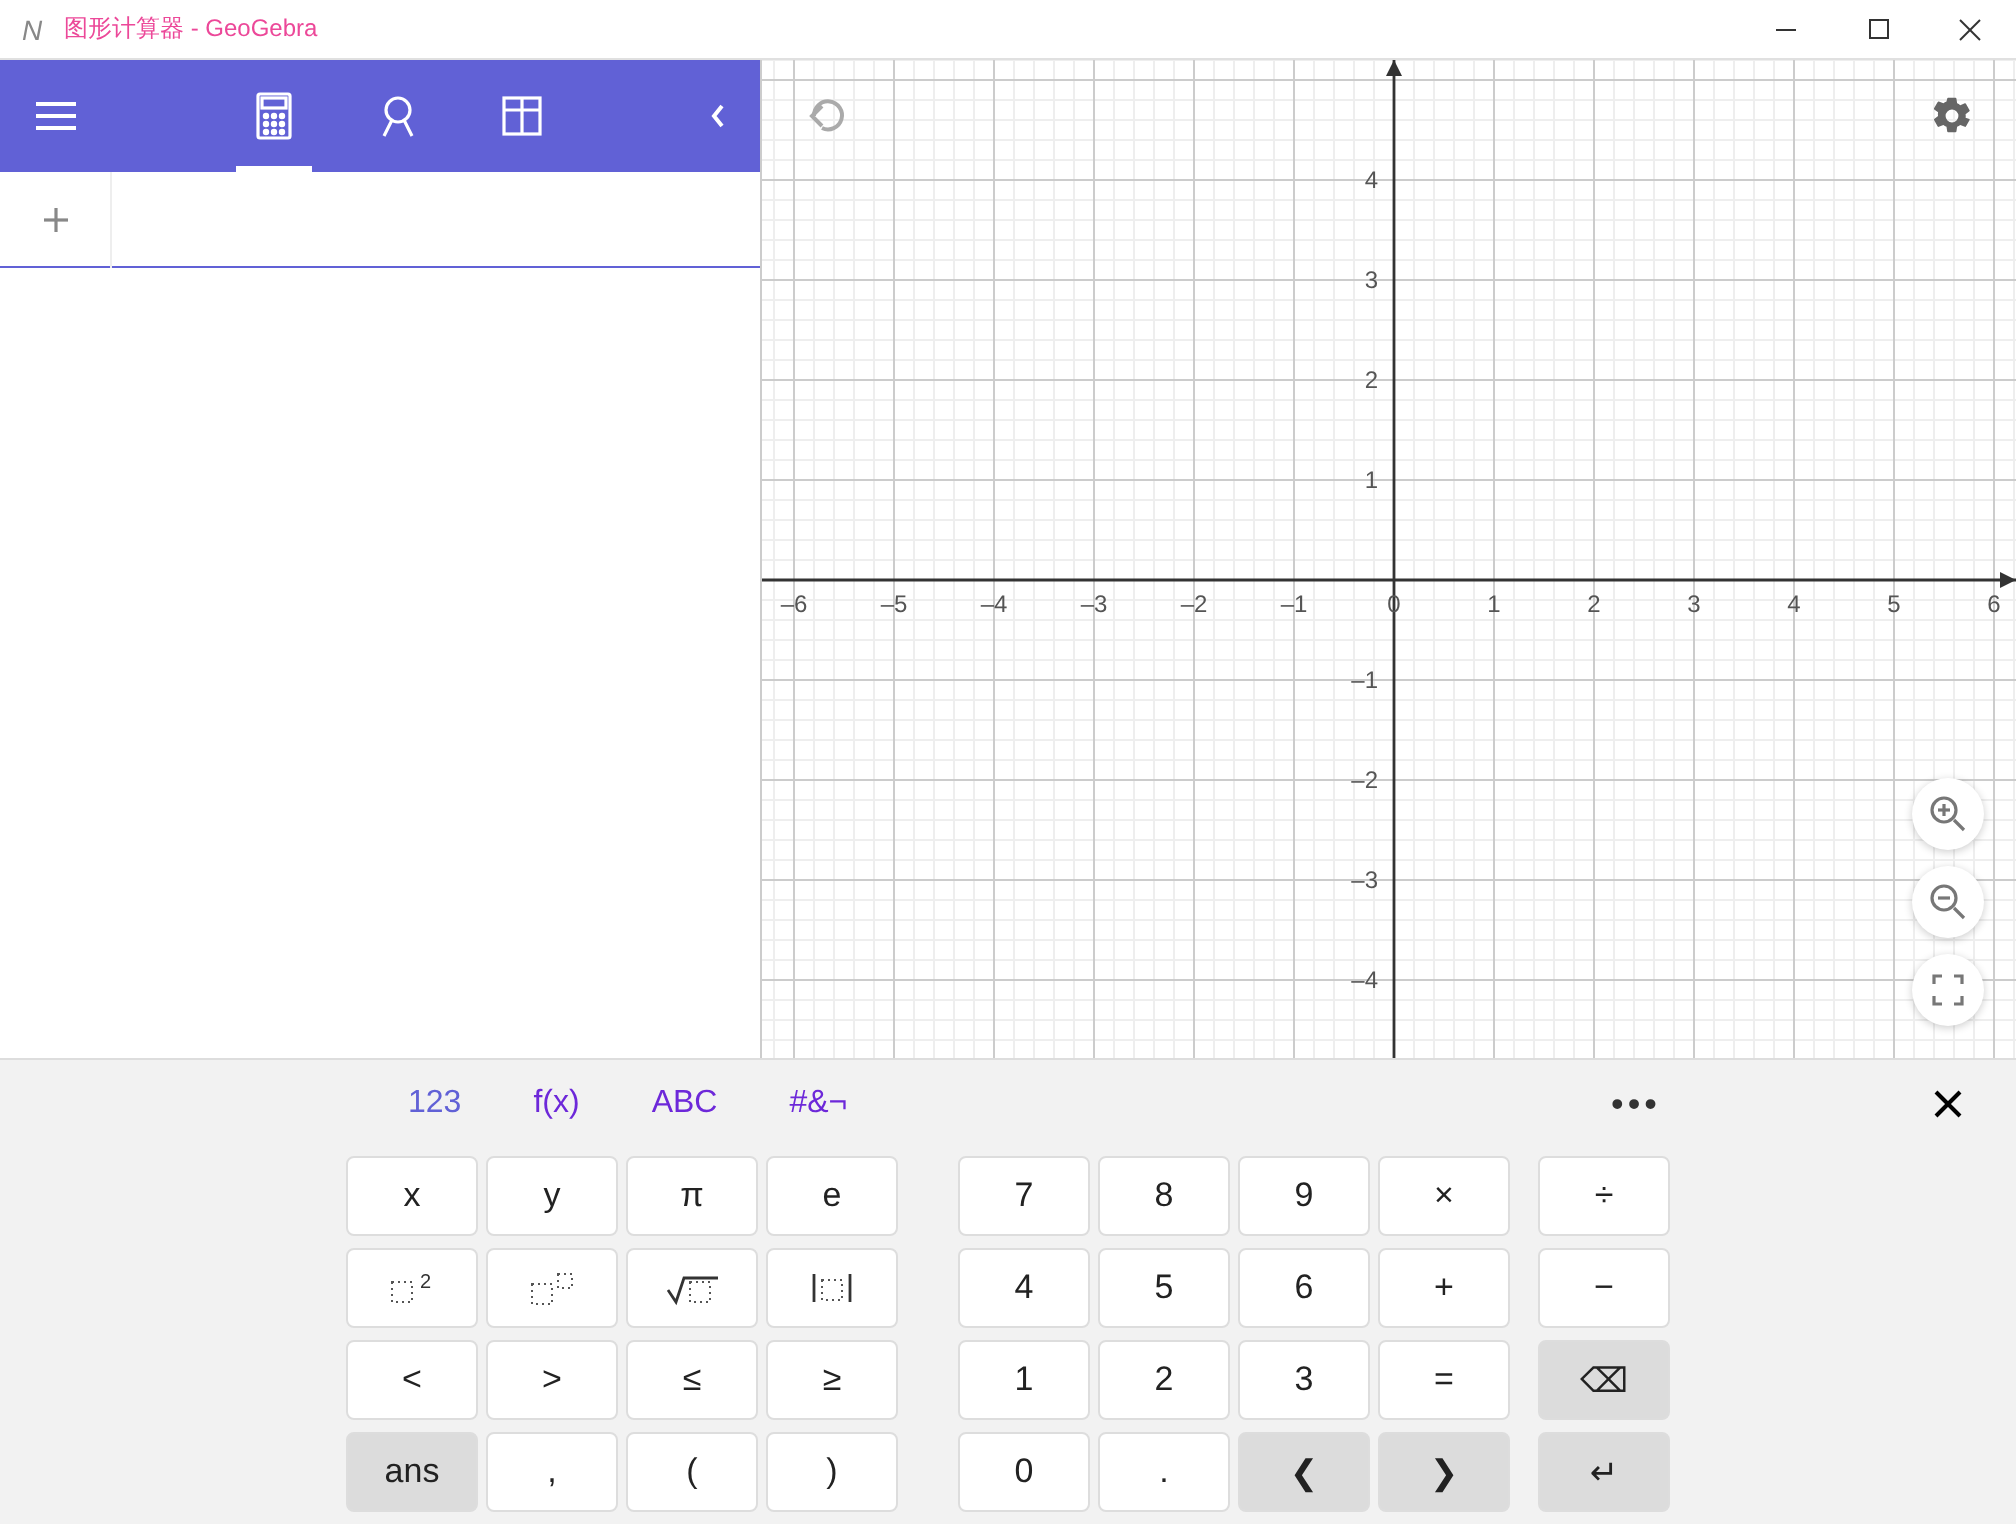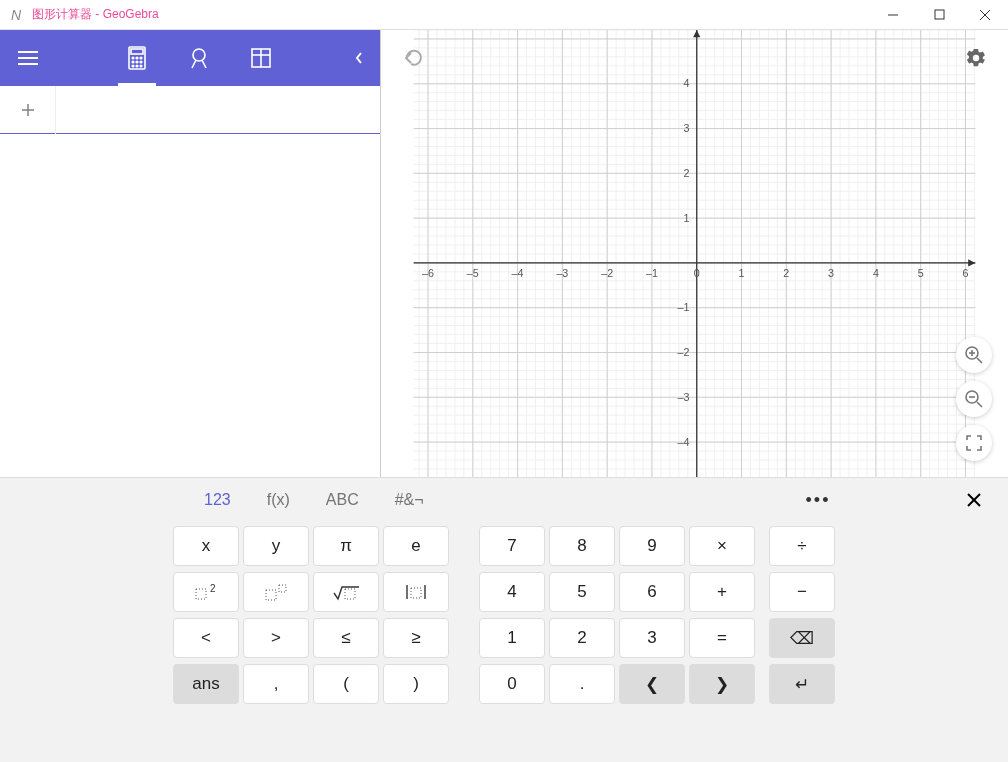--- a/index.html
+++ b/index.html
@@ -34,23 +34,23 @@
 .undo-btn { width: 36px; height: 36px; display: flex; align-items: center; justify-content: center; color: #aaa; cursor: pointer; border-radius: 50%; }
 .spacer { flex: 1; }
 .settings-btn { width: 36px; height: 36px; display: flex; align-items: center; justify-content: center; color: #666; cursor: pointer; border-radius: 50%; }
 
 .grid-svg { position: absolute; top: 0; left: 0; width: 100%; height: 100%; }
 
 .zoom-controls { position: absolute; right: 16px; bottom: 16px; display: flex; flex-direction: column; gap: 8px; z-index: 5; }
 .zoom-btn { width: 36px; height: 36px; border-radius: 50%; background: #fff; box-shadow: 0 1px 4px rgba(0,0,0,0.2); display: flex; align-items: center; justify-content: center; color: #777; cursor: pointer; }
 
 
-.keyboard { height: 285px; background: #f2f2f2; display: flex; flex-direction: column; border-top: 1px solid #ddd; }
+.keyboard { height: 233px; background: #f2f2f2; display: flex; flex-direction: column; border-top: 1px solid #ddd; }
 .kbd-tabs { height: 44px; display: flex; align-items: center; padding: 0 16px; }
-.kbd-tab { padding: 0 18px; font-size: 16px; color: #737373; cursor: pointer; height: 44px; display: flex; align-items: center; }
+.kbd-tab { padding: 0 18px; font-size: 16px; color: #6d28d9; cursor: pointer; height: 44px; display: flex; align-items: center; }
 .kbd-tab.active { color: #6161d6; }
 .kbd-tabs .spacer { flex: 1; }
 .kbd-more { width: 36px; display: flex; align-items: center; justify-content: center; cursor: pointer; font-size: 18px; color: #333; letter-spacing: 2px; }
 .kbd-close { width: 36px; display: flex; align-items: center; justify-content: center; cursor: pointer; font-size: 22px; color: #000; margin-left: auto; }
 
 .kbd-keys { flex: 1; display: flex; justify-content: center; padding: 4px 0 10px; }
 .key-grid { display: grid; grid-template-columns: repeat(4, 66px) 22px repeat(4, 66px) 6px 66px; grid-auto-rows: 40px; gap: 6px 4px; align-content: start; }
 .key { background: #fff; border: 1px solid #ddd; border-radius: 4px; display: flex; align-items: center; justify-content: center; font-size: 17px; color: #222; cursor: pointer; user-select: none; }
 .key.gray { background: #dcdcdc; }
 .key-gap { background: transparent; border: none; pointer-events: none; }

